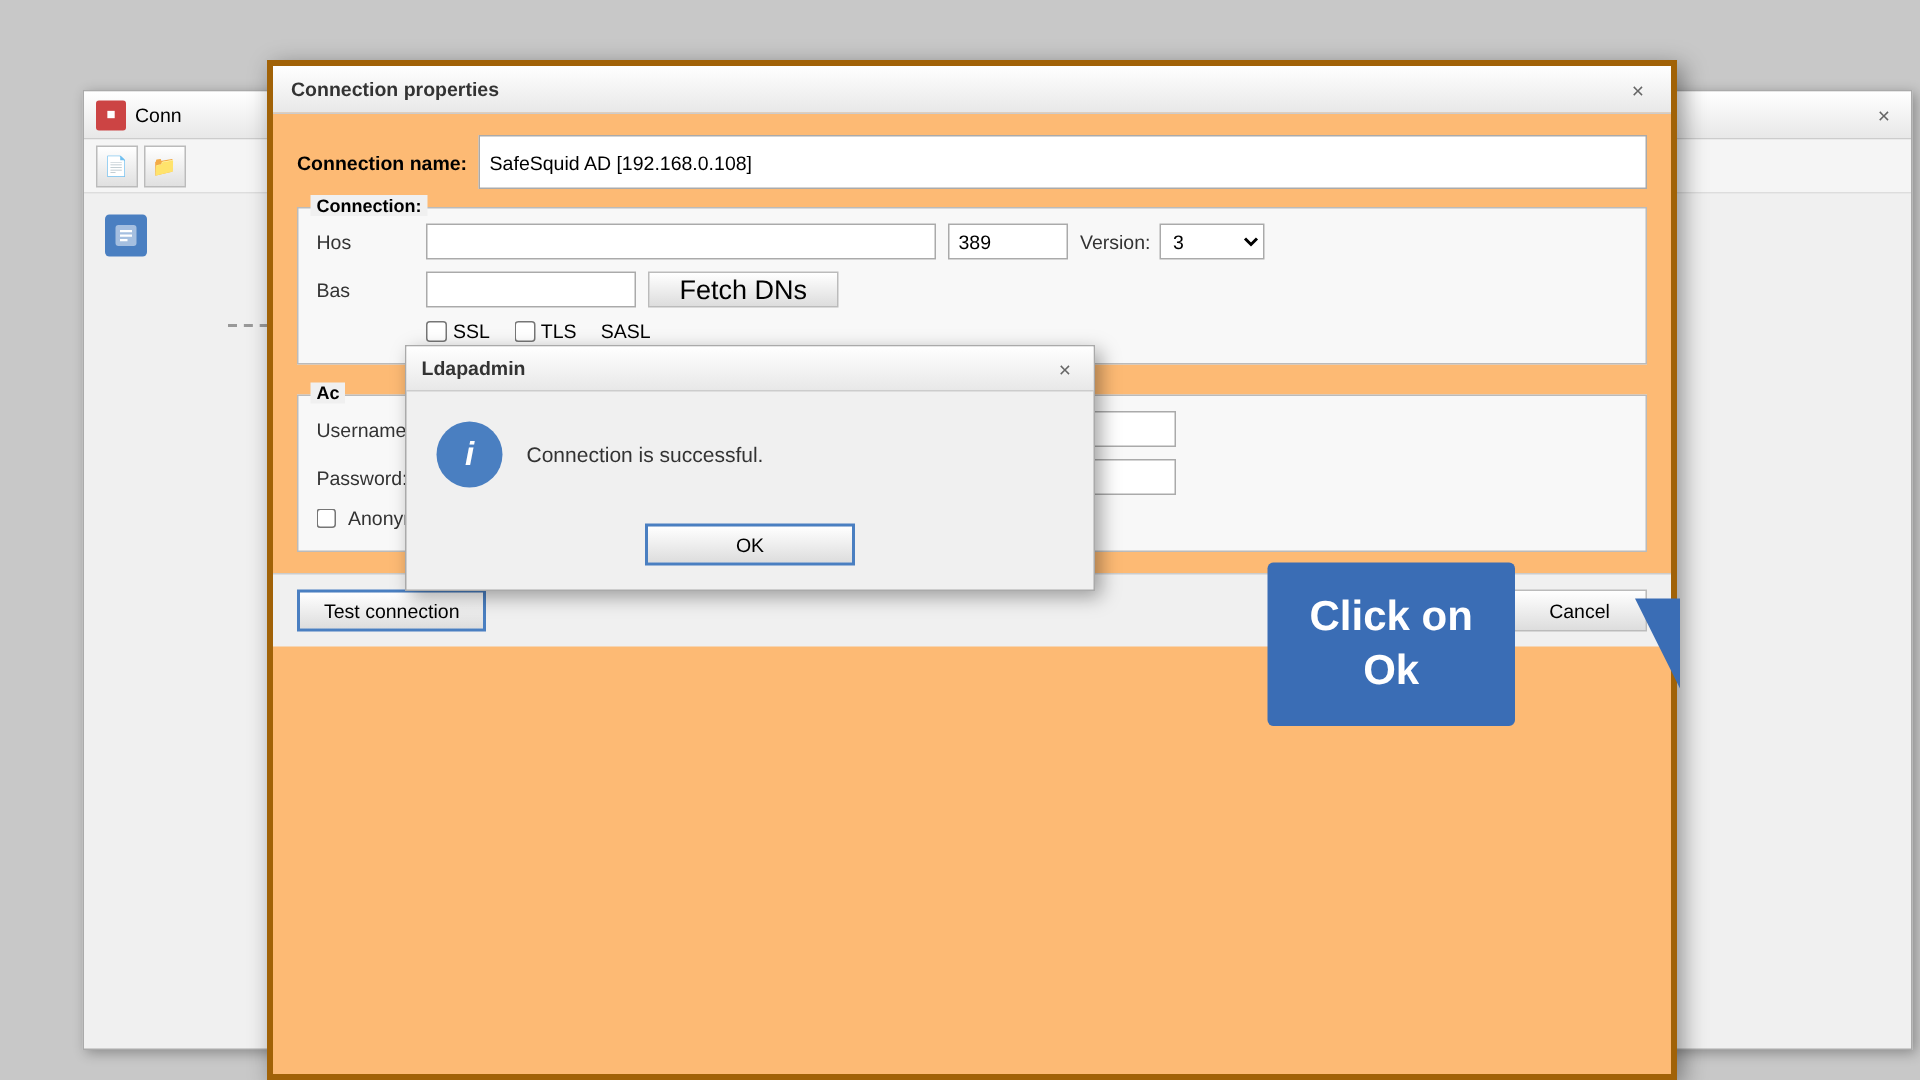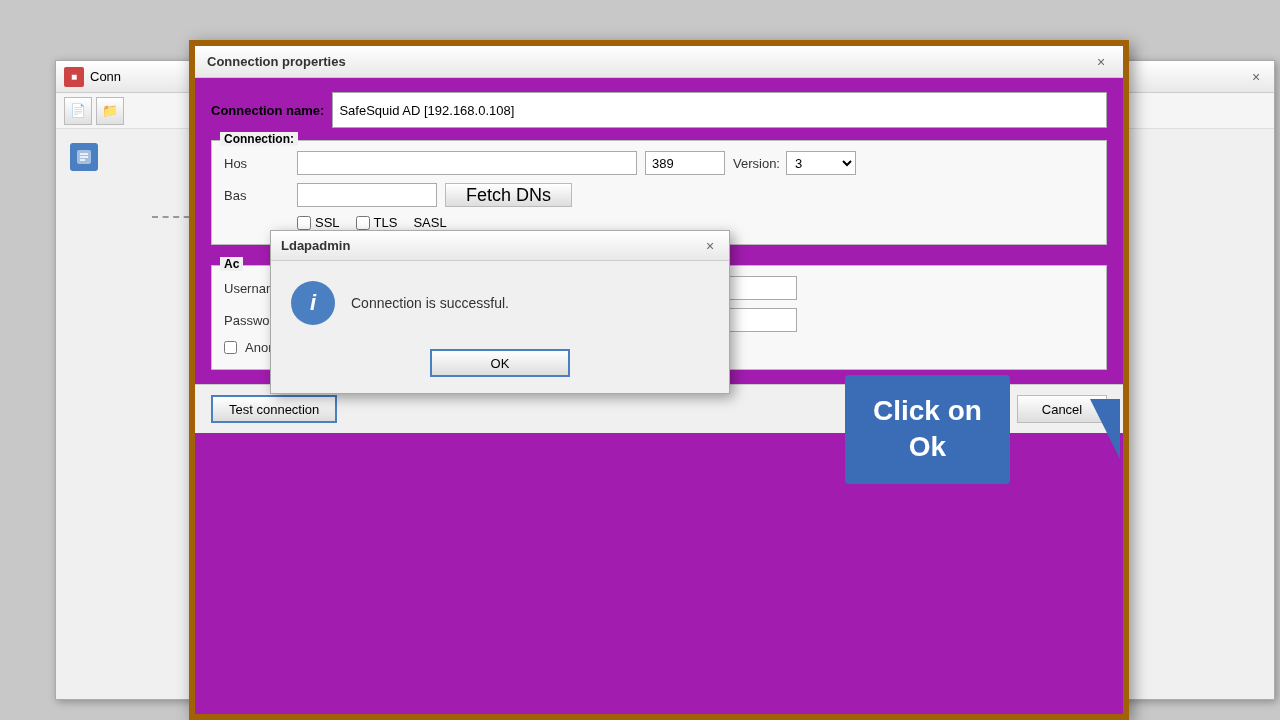--- a/index.html
+++ b/index.html
@@ -101,25 +101,25 @@
       border-radius: 3px;
       display: flex;
       align-items: center;
       justify-content: center;
     }
 
     
     .main-dialog {
       position: absolute;
       top: 40px;
-      left: 189px;
+      left: 178px;
       width: 940px;
       height: 680px;
-      background: #a21caf;
-      border: 6px solid #a16207;
+      background: #fdba74;
+      border: 4px solid #a16207;
       box-shadow: 4px 4px 15px rgba(0,0,0,0.4);
     }
     .dialog-titlebar {
       background: linear-gradient(to bottom, #ffffff, #e8e8e8);
       height: 32px;
       display: flex;
       align-items: center;
       padding: 0 12px;
       border-bottom: 1px solid #ccc;
       justify-content: space-between;

